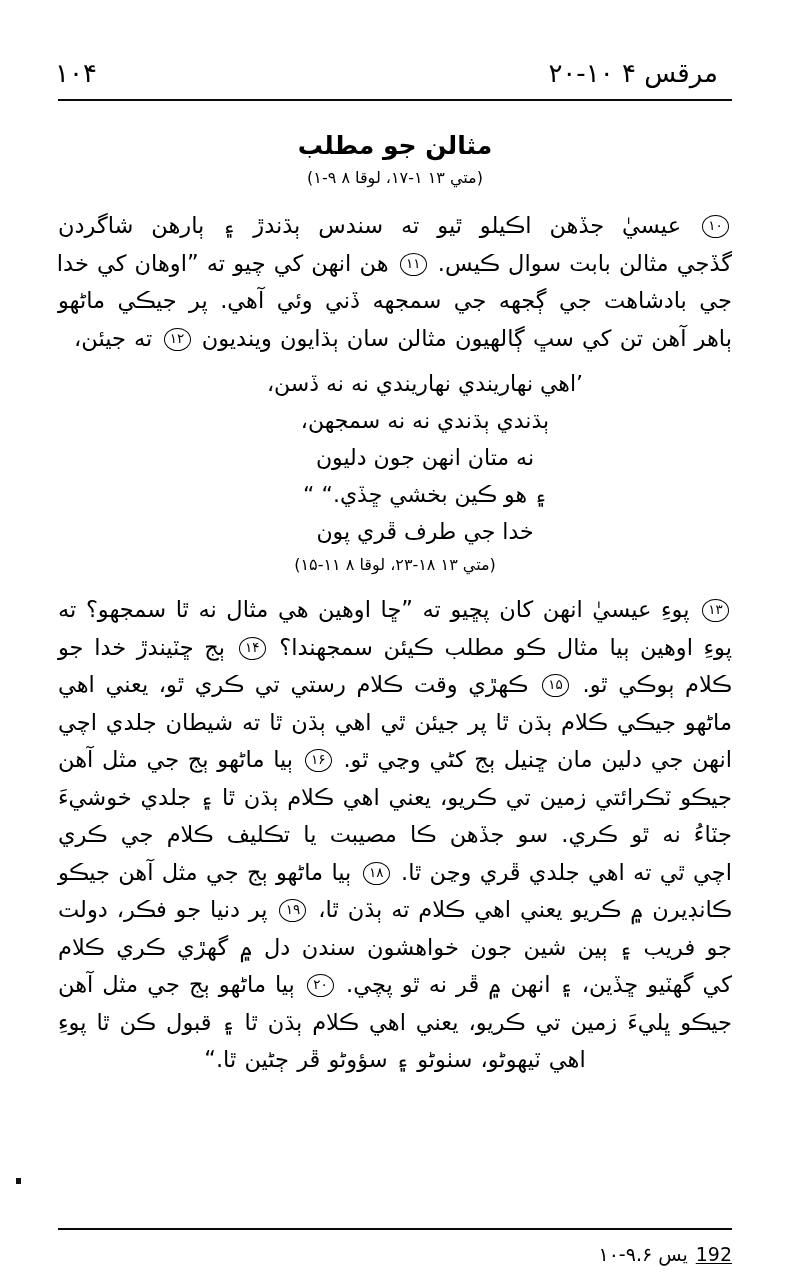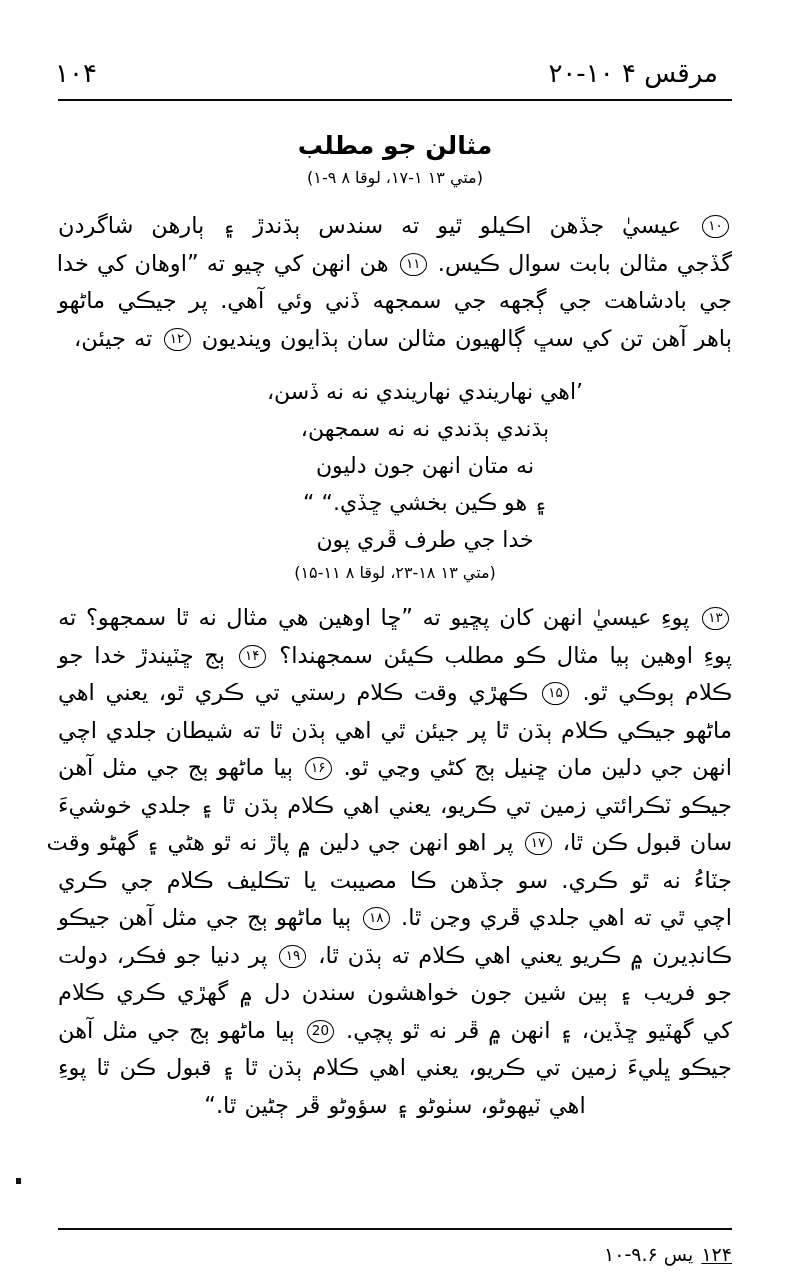--- a/index.html
+++ b/index.html
@@ -130,21 +130,21 @@
     text-align-last: center;
     font-size: 13.5px;
     vertical-align: 3px;
     padding: 0 2px;
     margin: 0 3px;
     box-sizing: content-box;
   }
 
   
   .poetry {
-    margin: 16px 0 0 0;
+    margin: 8px 0 0 0;
     padding: 0 0 0 0;
     direction: rtl;
   }
   .poetry .pline {
     display: block;
     text-align: center;
     text-align-last: center;
     font-size: 22px;
     line-height: 37px;
     letter-spacing: 0.2px;
@@ -225,33 +225,32 @@
     <div class="section">
       <div class="sec-ref">(متي ۱۳  ۱۸-۲۳، لوقا ۸  ۱۱-۱۵)</div>
 
       <div class="body-par p2">
         <span class="line"><span class="vnum">۱۳</span> پوءِ عيسيٰ انهن کان پڇيو ته ”ڇا اوهين هي مثال نه ٿا سمجهو؟ ته</span>
         <span class="line">پوءِ اوهين ٻيا مثال ڪو مطلب ڪيئن سمجهندا؟ <span class="vnum">۱۴</span> ٻج ڇٽيندڙ خدا جو</span>
         <span class="line">ڪلام ٻوڪي ٿو. <span class="vnum">۱۵</span> ڪهڙي وقت ڪلام رستي تي ڪري ٿو، يعني اهي</span>
         <span class="line">ماڻهو جيڪي ڪلام ٻڌن ٿا پر جيئن ٿي اهي ٻڌن ٿا ته شيطان جلدي اچي</span>
         <span class="line">انهن جي دلين مان ڇنيل ٻج کڻي وڃي ٿو. <span class="vnum">۱۶</span> ٻيا ماڻهو ٻج جي مثل آهن</span>
         <span class="line">جيڪو ٽڪرائتي زمين تي ڪريو، يعني اهي ڪلام ٻڌن ٿا ۽ جلدي خوشيءَ</span>
-        <span class="line">سان قبول ڪن ٿا، <span class="vnum">۱۷</span> پر اهو انهن جي دلين ۾ پاڙ نه ٿو هڻي ۽ گهڻو وقت</span>
         <span class="line">جٽاءُ نه ٿو ڪري. سو جڏهن ڪا مصيبت يا تڪليف ڪلام جي ڪري</span>
         <span class="line">اچي ٿي ته اهي جلدي ڦري وڃن ٿا. <span class="vnum">۱۸</span> ٻيا ماڻهو ٻج جي مثل آهن جيڪو</span>
         <span class="line">ڪانڊيرن ۾ ڪريو يعني اهي ڪلام ته ٻڌن ٿا، <span class="vnum">۱۹</span> پر دنيا جو فڪر، دولت</span>
         <span class="line">جو فريب ۽ ٻين شين جون خواهشون سندن دل ۾ گهڙي ڪري ڪلام</span>
-        <span class="line">کي گهٽيو ڇڏين، ۽ انهن ۾ ڦر نه ٿو پچي. <span class="vnum">20</span> ٻيا ماڻهو ٻج جي مثل آهن</span>
+        <span class="line">کي گهٽيو ڇڏين، ۽ انهن ۾ ڦر نه ٿو پچي. <span class="vnum">۲۰</span> ٻيا ماڻهو ٻج جي مثل آهن</span>
         <span class="line">جيڪو ڀليءَ زمين تي ڪريو، يعني اهي ڪلام ٻڌن ٿا ۽ قبول ڪن ٿا پوءِ</span>
         <span class="line last-center">اهي ٽيهوڻو، سٺوڻو ۽ سؤوڻو ڦر ڄڻين ٿا.“</span>
       </div>
     </div>
 
   </div>
 
   <div class="speck"></div>
 
   <div class="rule-bottom"></div>
   <div class="footnote">
-    <span class="fn-num">۱۲۴</span><span class="fn-ref">يس ۹.۶-۱۰</span>
+    <span class="fn-num">192</span><span class="fn-ref">يس ۹.۶-۱۰</span>
   </div>
 
 </div>
 
 </body></html>

